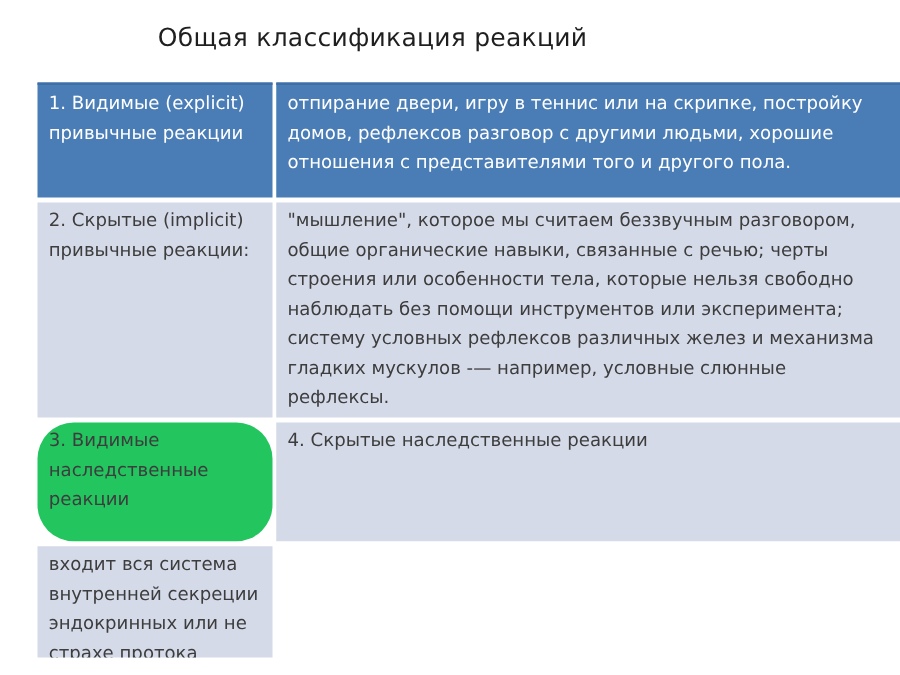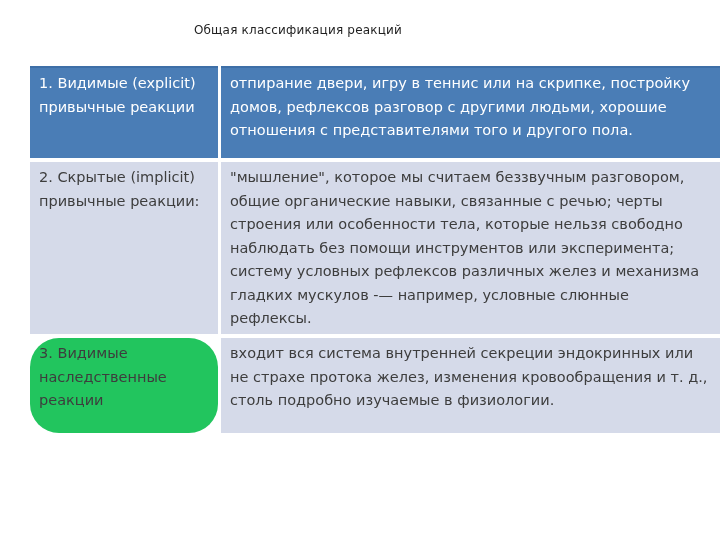--- a/index.html
+++ b/index.html
@@ -13,21 +13,21 @@
     font-family: "DejaVu Sans", "Liberation Sans", sans-serif;
     overflow: hidden;
     position: relative;
   }
   .slide-title {
     position: absolute;
     top: 16px;
     left: 0;
     width: 596px;
     text-align: center;
-    font-size: 12px;
+    font-size: 20px;
     line-height: 28px;
     color: #1f1f1f;
     letter-spacing: 0.2px;
   }
   .reactions-table {
     position: absolute;
     left: 30px;
     top: 66px;
     width: 690px;
     display: grid;
@@ -67,15 +67,16 @@
 <div class="reactions-table">
 
   <div class="cell header">1. Видимые (explicit) привычные реакции</div>
   <div class="cell header">отпирание двери, игру в теннис или на скрипке, постройку домов, рефлексов разговор с другими людьми, хорошие отношения с представителями того и другого пола.</div>
 
   <div class="cell band-dark">2. Скрытые (implicit) привычные реакции:</div>
   <div class="cell band-dark">"мышление", которое мы считаем беззвучным разговором, общие органические навыки, связанные с речью; черты строения или особенности тела, которые нельзя свободно наблюдать без помощи инструментов или эксперимента; систему условных рефлексов различных желез и механизма гладких мускулов -— например, условные слюнные рефлексы.</div>
 
   <div class="cell band-light">3. Видимые наследственные реакции</div>
 
+  <div class="cell band-dark">4. Скрытые наследственные реакции</div>
   <div class="cell band-dark">входит вся система внутренней секреции эндокринных или не страхе протока желез, изменения кровообращения и т. д., столь подробно изучаемые в физиологии.</div>
 
 </div>
 
 </body></html>

